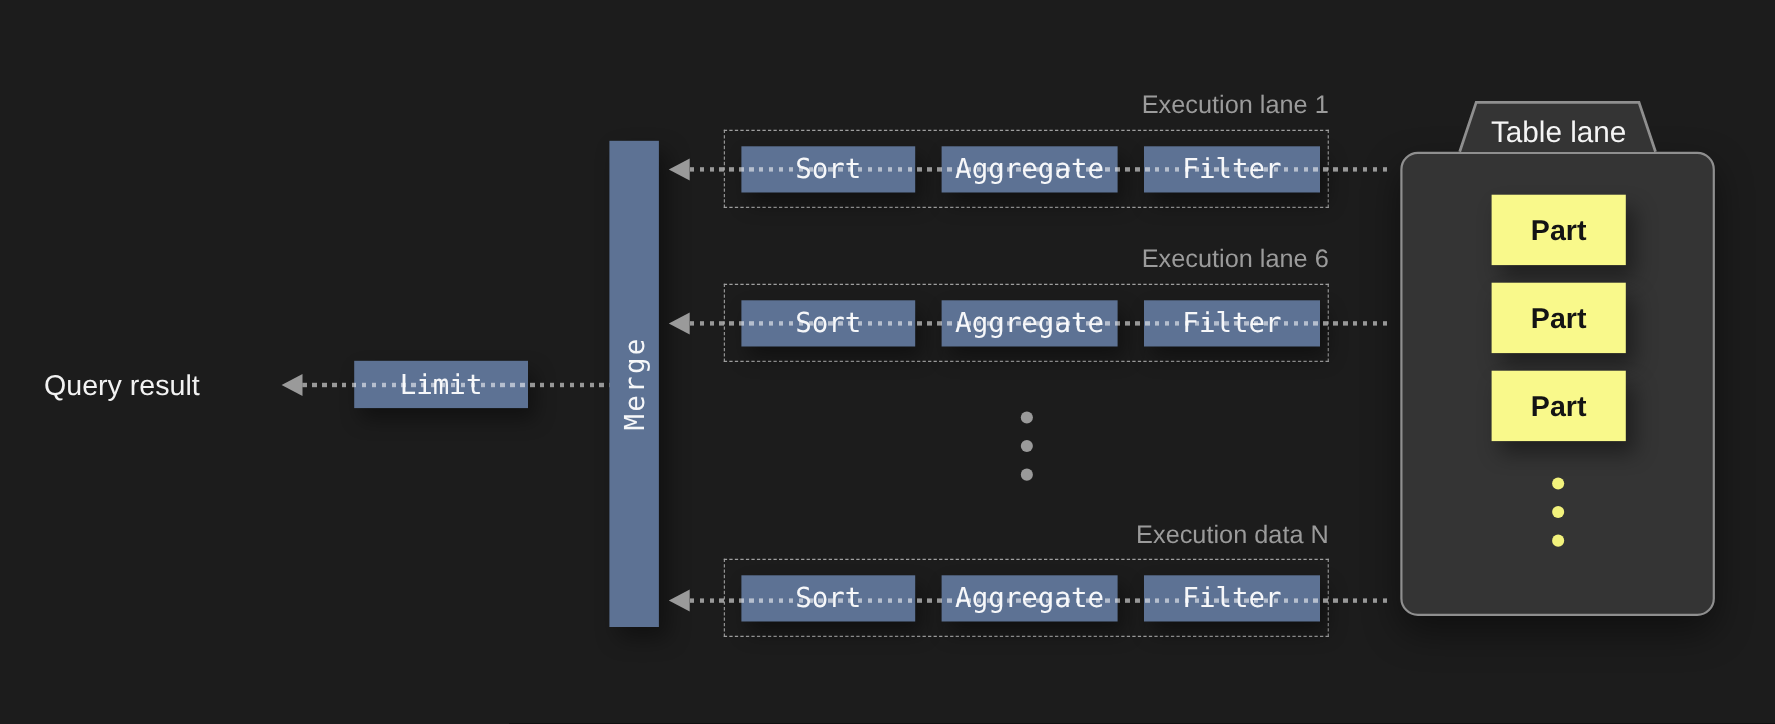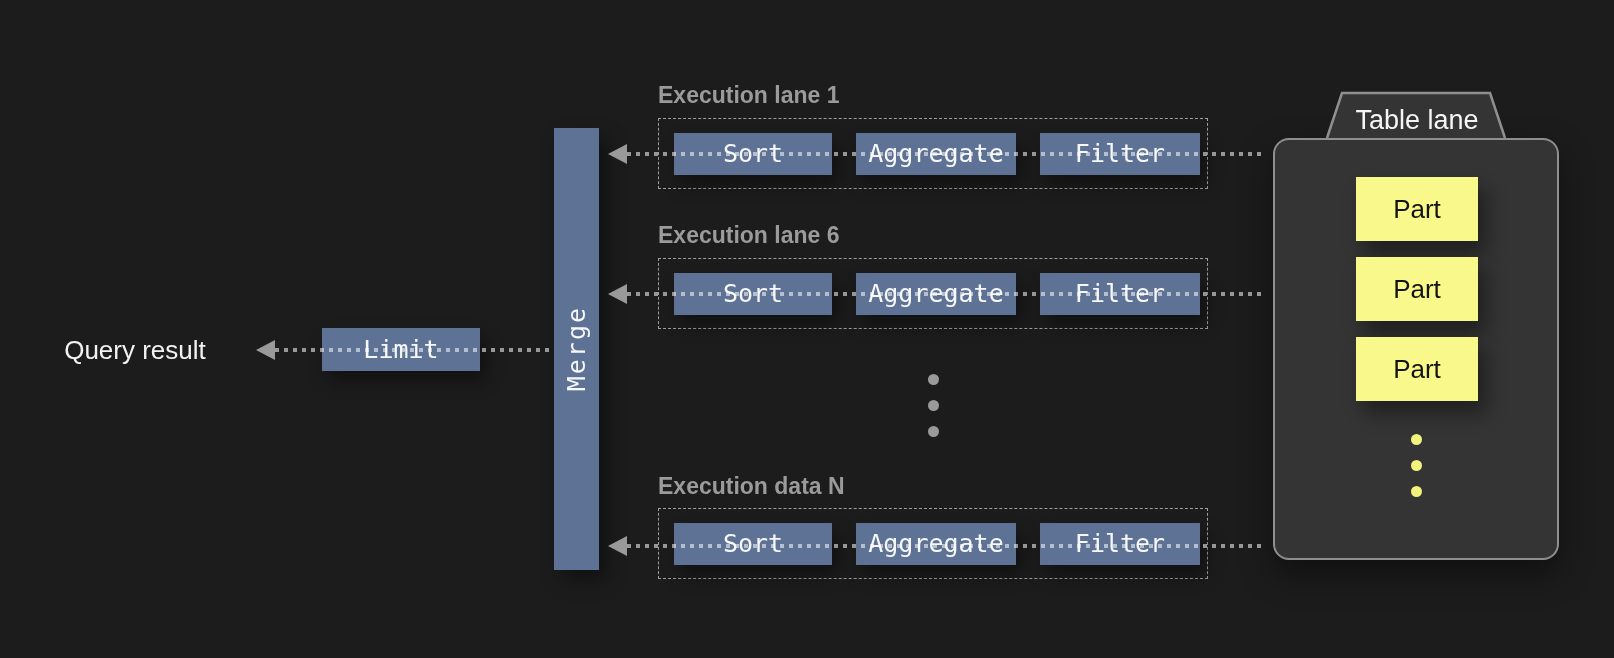--- a/index.html
+++ b/index.html
@@ -25,22 +25,22 @@
   
   .bluebox {
     position:absolute; background:var(--node-blue, #5d7294);
     color:#f6f7f9; font-family:"DejaVu Sans Mono", monospace; font-size:25px;
     display:flex; align-items:center; justify-content:center;
     box-shadow:6px 10px 18px rgba(0,0,0,0.40); z-index:3;
   }
 
   
   .lane-title {
-    position:absolute; left:658px; width:550px; text-align:left;
-    color:var(--muted-text, #9b9b9b); font-size:23px; line-height:28px; z-index:2;font-weight:bold;
+    position:absolute; left:658px; width:550px; text-align:right;
+    color:var(--muted-text, #9b9b9b); font-size:23px; line-height:28px; z-index:2;
   }
   .lane-box {
     position:absolute; left:658px; width:550px; height:71px; box-sizing:border-box;
     border:1px dashed var(--lane-border, #9f9f9f); z-index:2;
     display:flex; align-items:center; gap:24px; padding-left:15px;
   }
   .op {
     position:relative; flex:none; width:158px; height:42px;
     background:var(--node-blue, #5d7294);
     color:#f6f7f9; font-family:"DejaVu Sans Mono", monospace; font-size:25px;
@@ -77,24 +77,25 @@
   .tab-svg { position:absolute; left:1315px; top:89px; z-index:3; }
   .tab-title {
     position:absolute; left:1327px; top:103px; width:180px; text-align:center;
     color:#f5f5f5; font-size:27px; line-height:34px; z-index:4;
   }
   .part {
     position:absolute; left:1356px; width:122px; height:64px;
     background:var(--node-yellow, #f9f98b); color:#141414; font-size:26px;
     display:flex; align-items:center; justify-content:center; z-index:4;
     box-shadow:8px 12px 18px rgba(0,0,0,0.40);
+    font-weight:bold;
   }
 
   .query-result {
-    position:absolute; left:40px; top:335px; width:190px; text-align:center;
+    position:absolute; left:40px; top:335px; width:190px; text-align:left;
     color:#f2f2f2; font-size:26px; line-height:30px; z-index:2;
   }
 </style>
 </head>
 <body>
 
 <div class="canvas">
 
   <div class="query-result">Query result</div>
 

